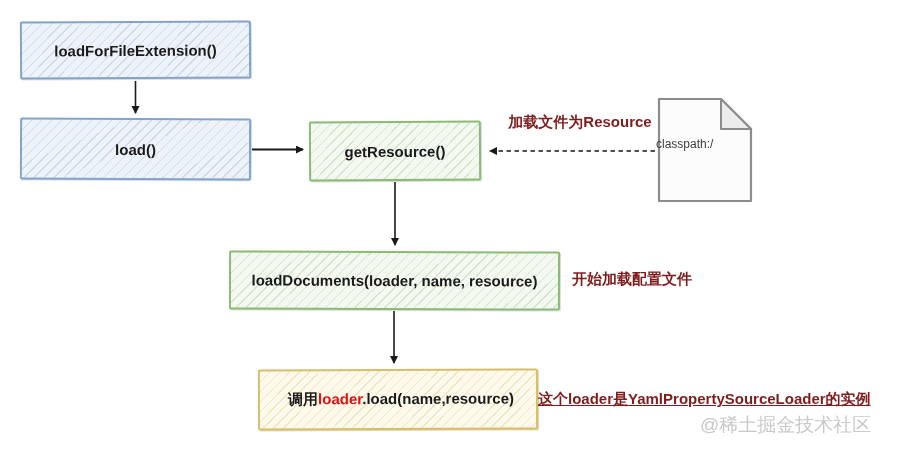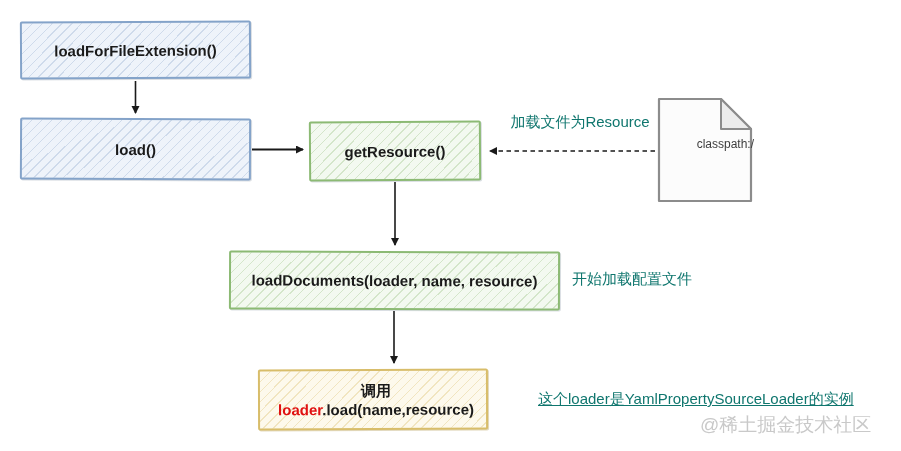--- a/index.html
+++ b/index.html
@@ -53,42 +53,42 @@
     background-color: #fdf9ec;
     background-image: repeating-linear-gradient(135deg,
       rgba(214,183,90,0.30) 0px, rgba(214,183,90,0.30) 1px,
       transparent 1px, transparent 7px);
     border: 2px solid #d8bd6a;
   }
   #box-load-for-file-extension { left: 20px; top: 21px;  width: 231px; height: 58px; transform: rotate(-0.3deg); }
   #box-load                    { left: 20px; top: 118px; width: 231px; height: 62px; transform: rotate(0.25deg); }
   #box-get-resource            { left: 309px; top: 121px; width: 172px; height: 60px; transform: rotate(-0.35deg); }
   #box-load-documents          { left: 229px; top: 251px; width: 331px; height: 59px; transform: rotate(0.2deg); }
-  #box-call-loader             { left: 258px; top: 369px; width: 230px; height: 61px; transform: rotate(-0.2deg);
+  #box-call-loader             { left: 258px; top: 369px; width: 280px; height: 61px; transform: rotate(-0.2deg);
                                  box-shadow: 1px 1px 0 rgba(190,170,110,0.45); padding-left: 6px; }
   .red-token { color: #e01111; }
 
   .doc-node { position: absolute; left: 656px; top: 96px; width: 98px; height: 108px; }
   .doc-node svg { position: absolute; left: 0; top: 0; }
   .doc-text {
     position: absolute;
     left: 0; top: 40px;
     width: 98px;
-    text-align: right;
+    text-align: left;
     font-size: 12px;
     line-height: 1.45;
     color: #3d3d3d;
     letter-spacing: 0px;
   }
 
   .ann {
     position: absolute;
     font-size: 15px;
-    font-weight: normal;
-    color: #0f766e;
+    font-weight: bold;
+    color: #7f1d1d;
     white-space: nowrap;
   }
   #ann-load-as-resource { left: 495px; top: 113px; width: 170px; text-align: center; }
   #ann-start-loading    { left: 572px; top: 270px; }
   #ann-loader-instance  { left: 538px; top: 390px; text-decoration: underline; }
 
   .watermark {
     position: absolute;
     left: 700px; top: 412px;
     width: 196px;

